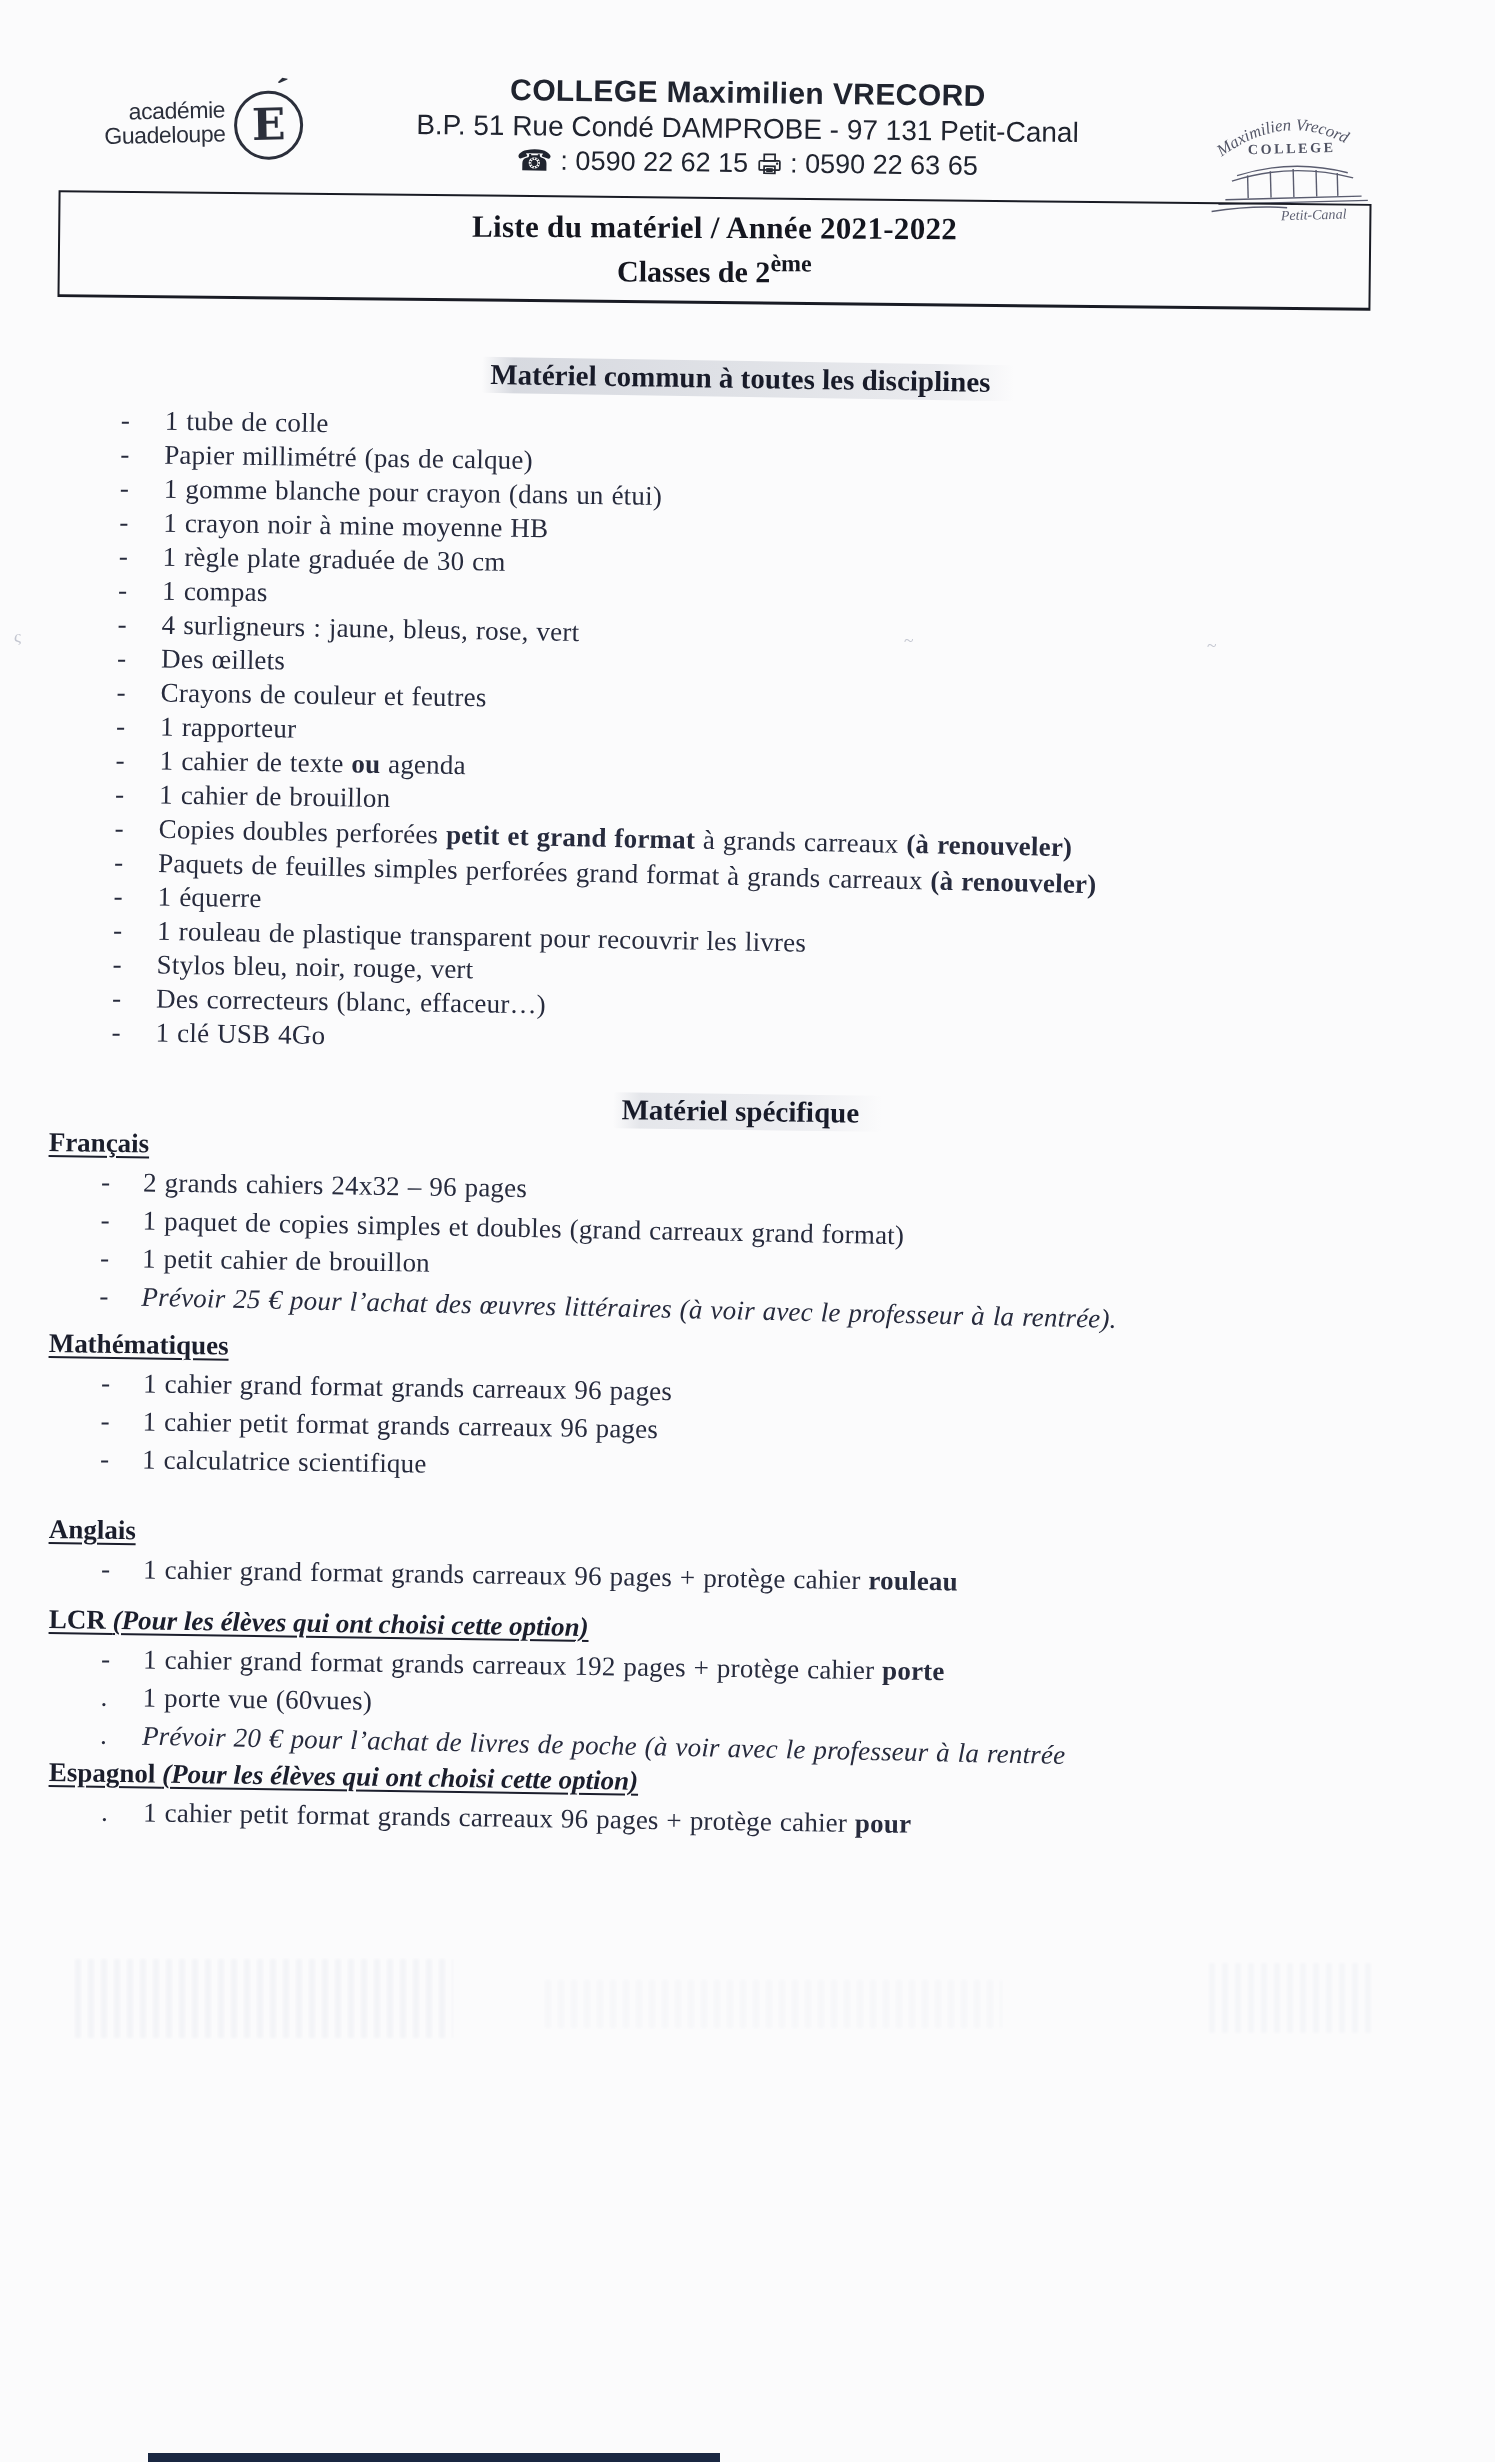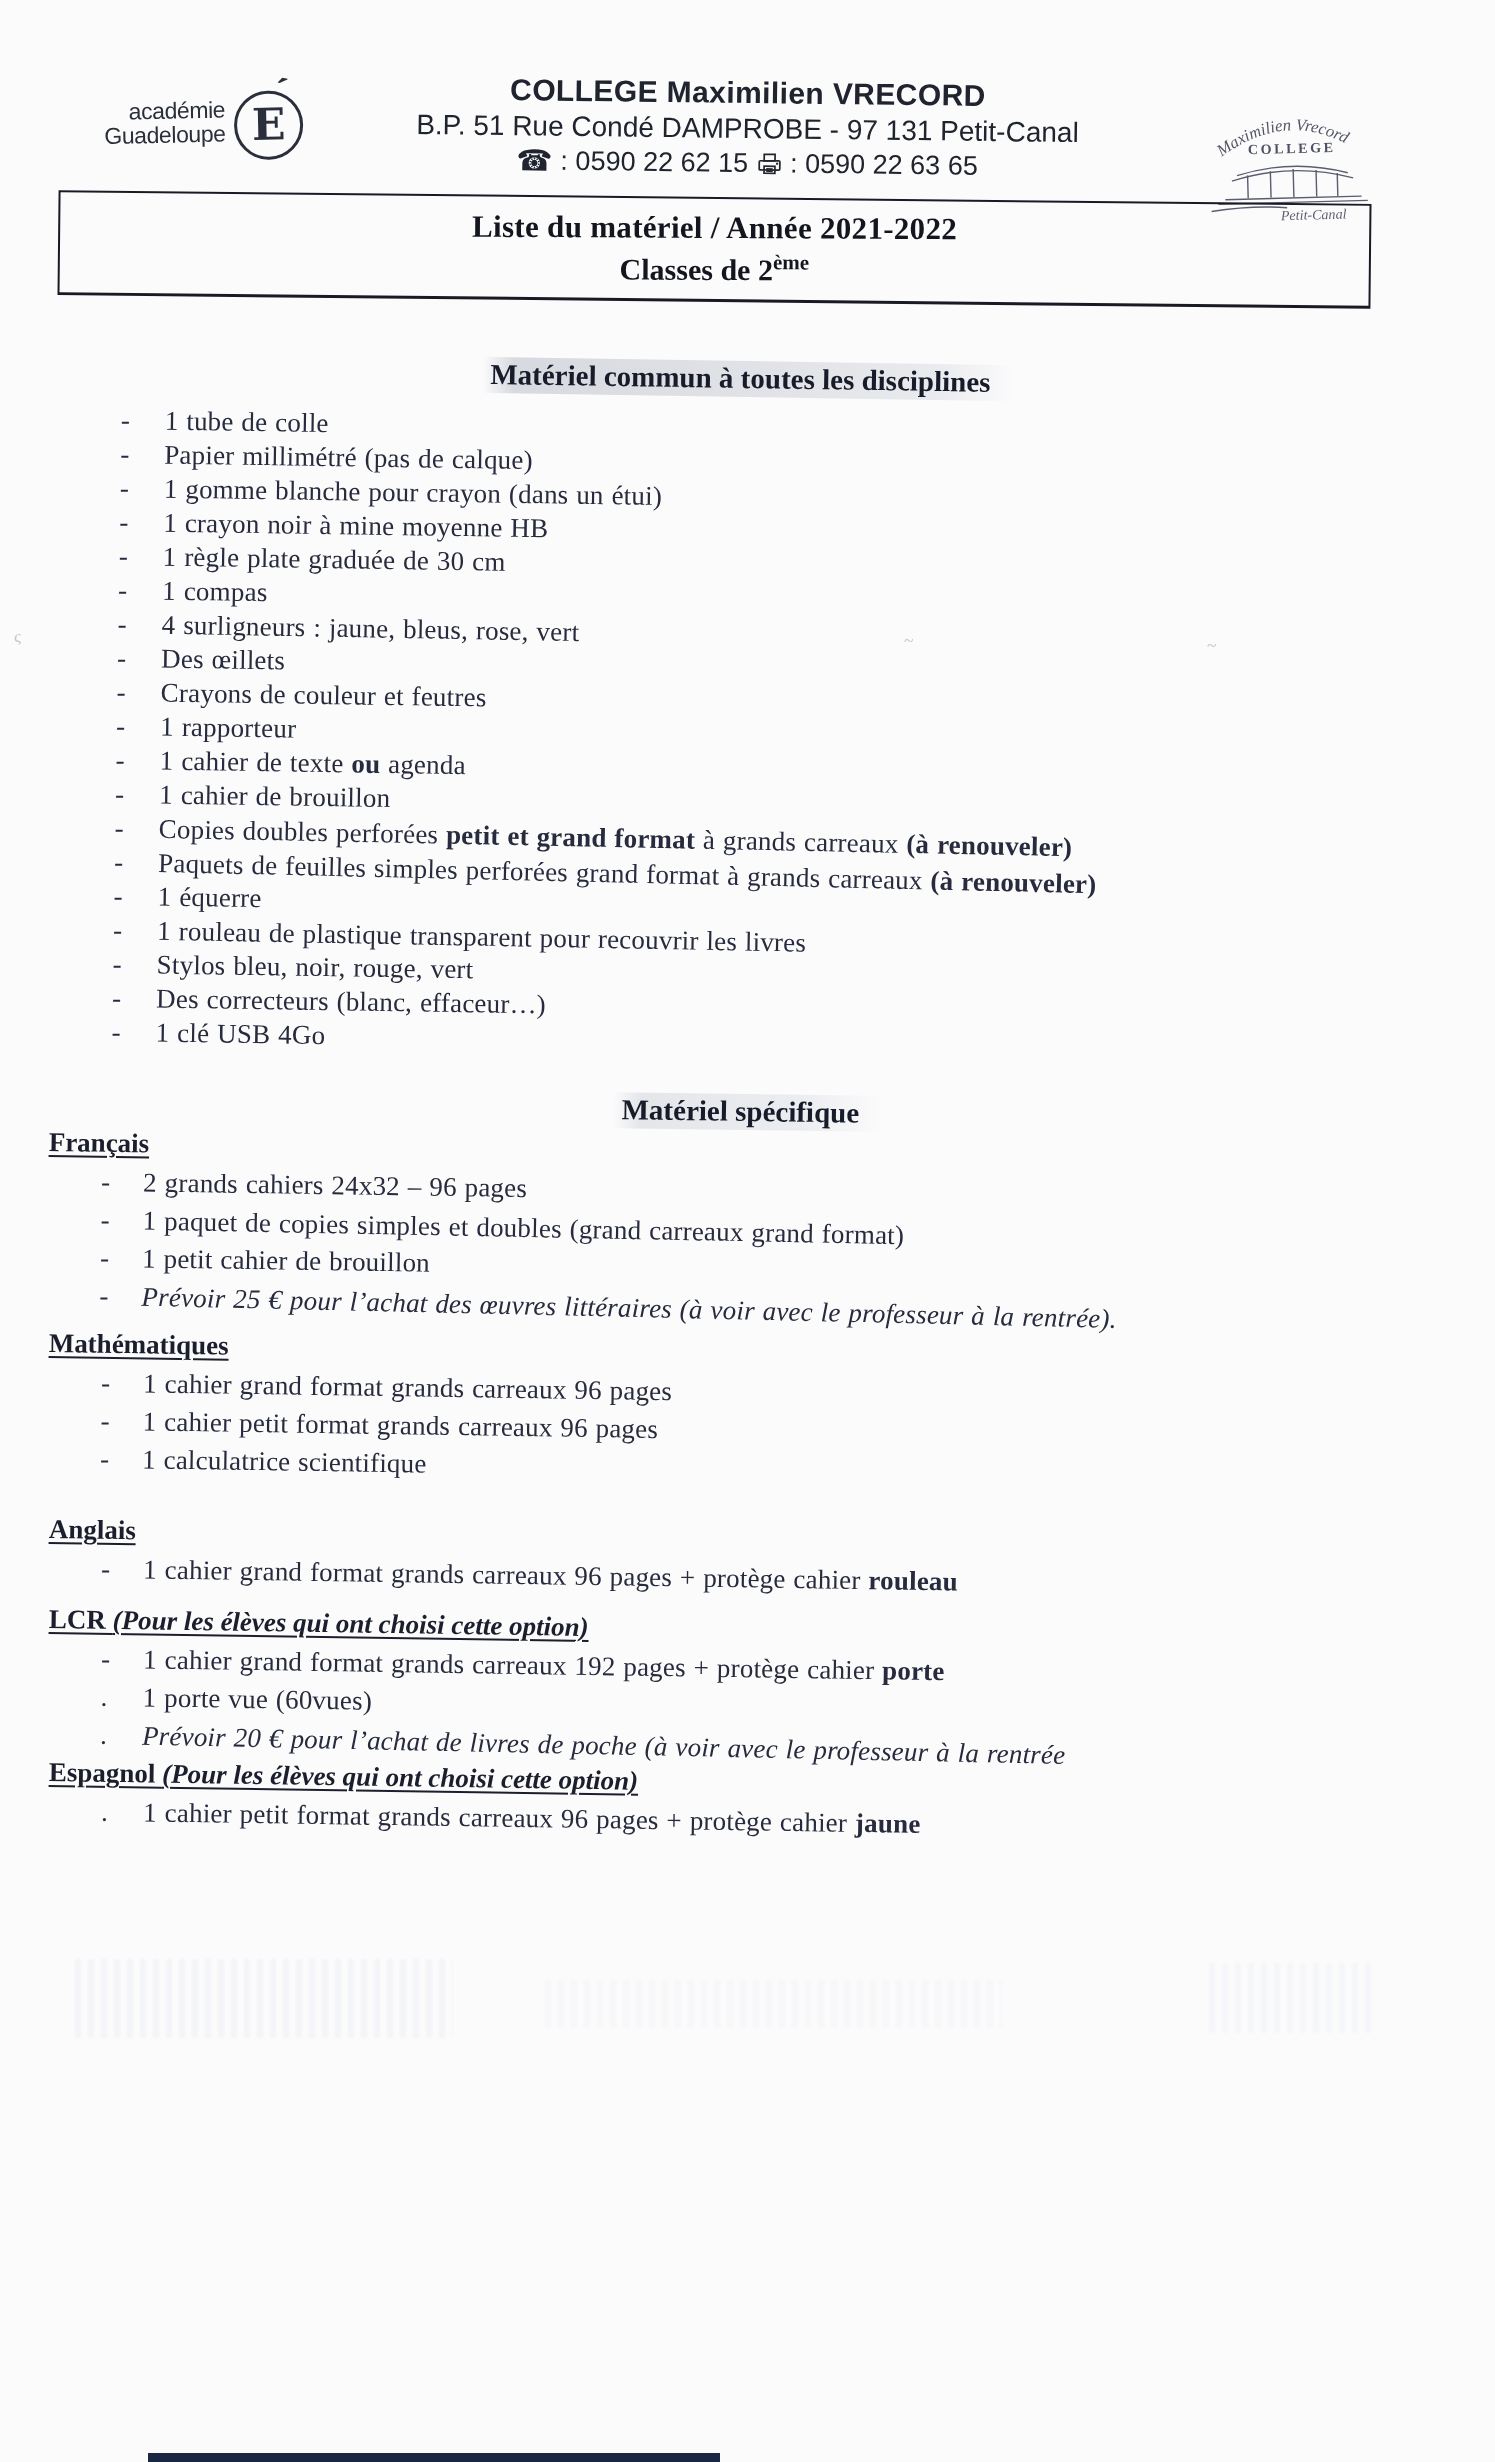--- a/index.html
+++ b/index.html
@@ -42,21 +42,21 @@
   .title-box{
     position:absolute;top:197px;left:58px;width:1309px;
     border:2.6px solid #191b24;border-bottom-width:3.5px;
     padding:10.6px 0 12.3px;text-align:center;
     transform:rotate(0.6deg);transform-origin:50% 50%;
     color:#14161f;
   }
   .title-inner{transform:rotate(-0.3deg);}
   .tb1{font-size:31px;font-weight:bold;letter-spacing:0.3px;}
   .tb2{font-size:30px;font-weight:bold;margin-top:4.4px;}
-  .tb2 sup{font-size:21px;}
+  .tb2 sup{font-size:24px;}
 
   
   .common-heading{position:absolute;top:361px;left:0;width:100%;text-align:center;transform:rotate(0.9deg);}
   .specific-heading{position:absolute;top:1094px;left:0;width:100%;text-align:center;transform:rotate(0.8deg);}
   .hl{
     display:inline-block;font-size:29px;font-weight:bold;color:#181b29;padding:0.9px 23px 2.6px 8.8px;
     background:linear-gradient(90deg,rgba(208,211,219,0) 0%,rgba(205,208,216,.78) 6%,rgba(209,212,219,.62) 55%,rgba(212,214,221,.45) 85%,rgba(214,216,222,0) 100%);
     border-radius:2.6px;
   }
   .specific-heading .hl{background:linear-gradient(90deg,rgba(210,213,220,0) 0%,rgba(210,213,220,.55) 10%,rgba(214,216,223,.4) 70%,rgba(216,218,224,0) 100%);}
@@ -223,21 +223,21 @@
         <h3><span class="b">LCR </span><span class="b i">(Pour les élèves qui ont choisi cette option)</span></h3>
         <ul class="doc-list">
           <li><span class="marker">-</span><span><span>1 cahier grand format grands carreaux 192 pages + protège cahier </span><span class="b">porte</span></span></li>
           <li><span class="marker">.</span><span><span>1 porte vue (60vues)</span></span></li>
           <li><span class="marker">.</span><span><span class="i">Prévoir 20 € pour l’achat de livres de poche (à voir avec le professeur à la rentrée</span></span></li>
         </ul>
       </div>
       <div class="subsection sub-4">
         <h3><span class="b">Espagnol </span><span class="b i">(Pour les élèves qui ont choisi cette option)</span></h3>
         <ul class="doc-list">
-          <li><span class="marker">.</span><span><span>1 cahier petit format grands carreaux 96 pages + protège cahier </span><span class="b">jaune</span></span></li>
+          <li><span class="marker">.</span><span><span>1 cahier petit format grands carreaux 96 pages + protège cahier </span><span class="b">pour</span></span></li>
         </ul>
       </div>
     </div>
 
   <span class="stray" style="top:626px;left:14px;">ς</span>
   <span class="stray" style="top:630px;left:904px;">~</span>
   <span class="stray" style="top:635px;left:1207px;">~</span>
   <div class="ghost g1"></div>
   <div class="ghost g2"></div>
   <div class="ghost g3"></div>

